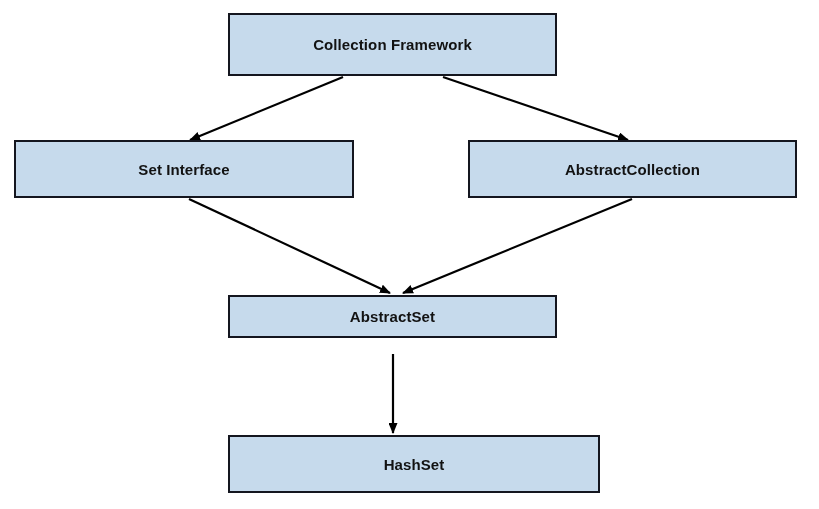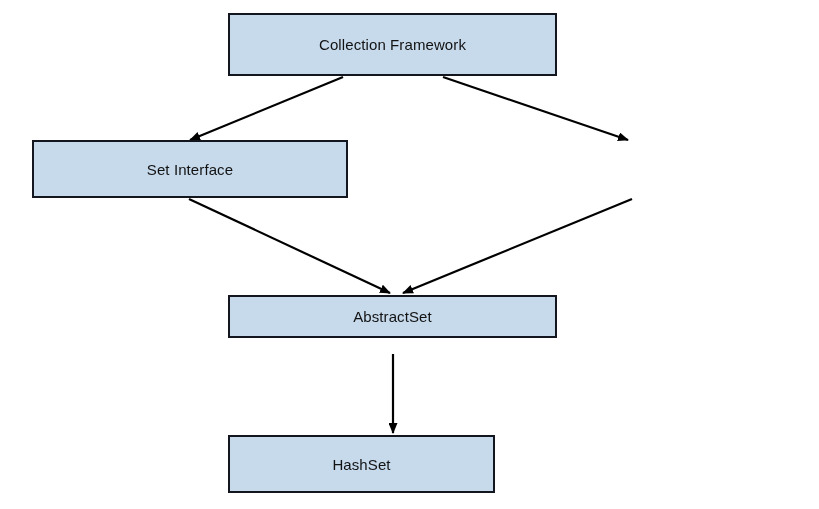--- a/index.html
+++ b/index.html
@@ -36,27 +36,28 @@
     align-items: center;
     justify-content: center;
   }
   .node-label {
     font-family: "Liberation Sans", sans-serif;
     font-size: 15px;
     line-height: 1;
     color: #121212;
     letter-spacing: 0.1px;
     white-space: nowrap;
+    font-weight: bold;
   }
   
   #node-collection-framework { left: 228px; top: 13px;  width: 329px; height: 63px; }
-  #node-set-interface        { left: 32px;  top: 140px; width: 316px; height: 58px; justify-content: center; }
+  #node-set-interface        { left: 14px;  top: 140px; width: 340px; height: 58px; justify-content: center; }
   #node-abstract-collection  { left: 468px; top: 140px; width: 329px; height: 58px; }
   #node-abstract-set         { left: 228px; top: 295px; width: 329px; height: 43px; }
-  #node-hash-set             { left: 228px; top: 435px; width: 267px; height: 58px; }
+  #node-hash-set             { left: 228px; top: 435px; width: 372px; height: 58px; }
 </style>
 </head>
 <body>
 
 <div id="canvas">
 
   <svg id="edge-layer" width="819" height="509" viewBox="0 0 819 509" xmlns="http://www.w3.org/2000/svg">
     <defs>
       <marker id="arrowhead" markerWidth="11" markerHeight="9" refX="10" refY="4.5" orient="auto" markerUnits="userSpaceOnUse">
         <path d="M0,0 L11,4.5 L0,9 z" fill="#000000"></path>
@@ -75,20 +76,23 @@
   </svg>
 
   <div class="node" id="node-collection-framework">
     <span class="node-label">Collection Framework</span>
   </div>
 
   <div class="node" id="node-set-interface">
     <span class="node-label">Set Interface</span>
   </div>
 
+  <div class="node" id="node-abstract-collection">
+    <span class="node-label">AbstractCollection</span>
+  </div>
 
   <div class="node" id="node-abstract-set">
     <span class="node-label">AbstractSet</span>
   </div>
 
   <div class="node" id="node-hash-set">
     <span class="node-label">HashSet</span>
   </div>
 
 </div>

